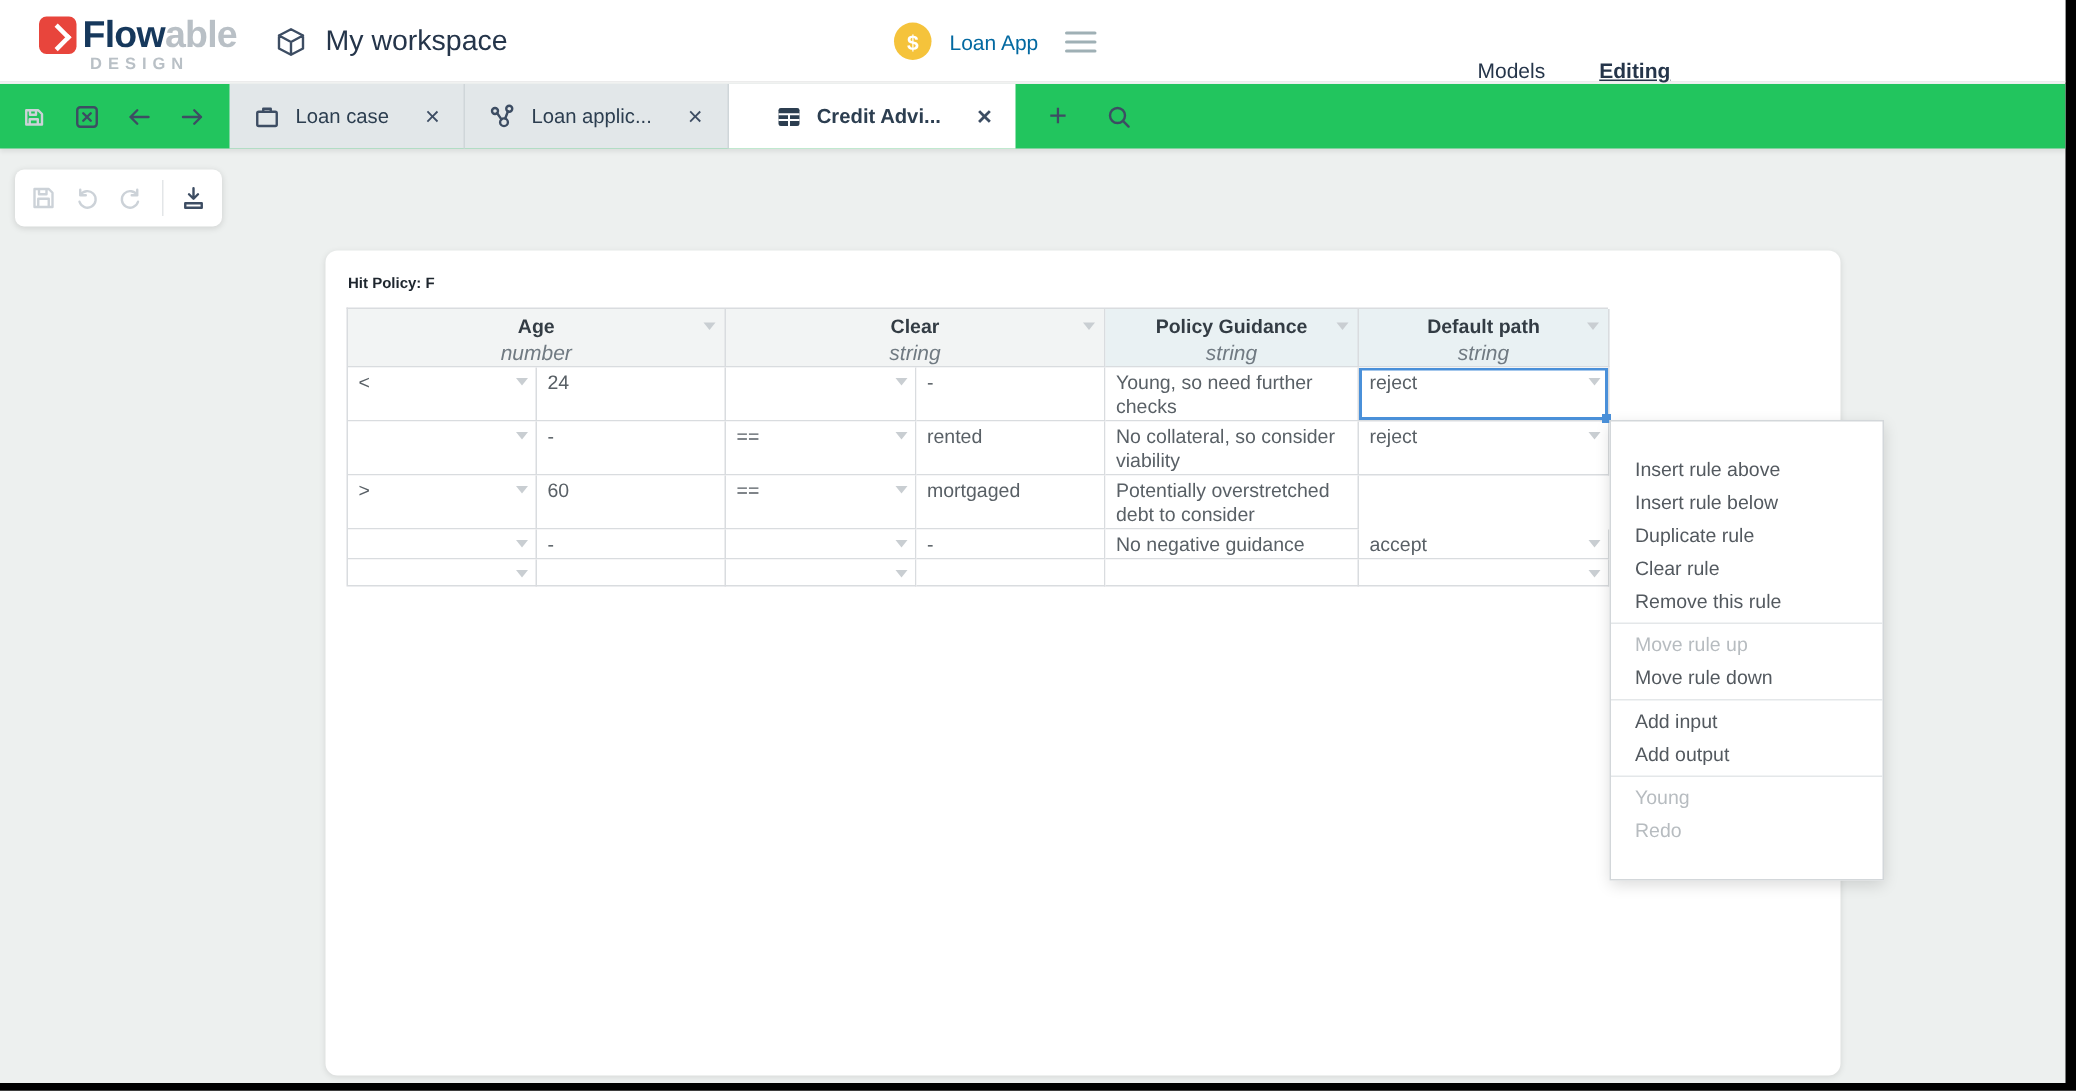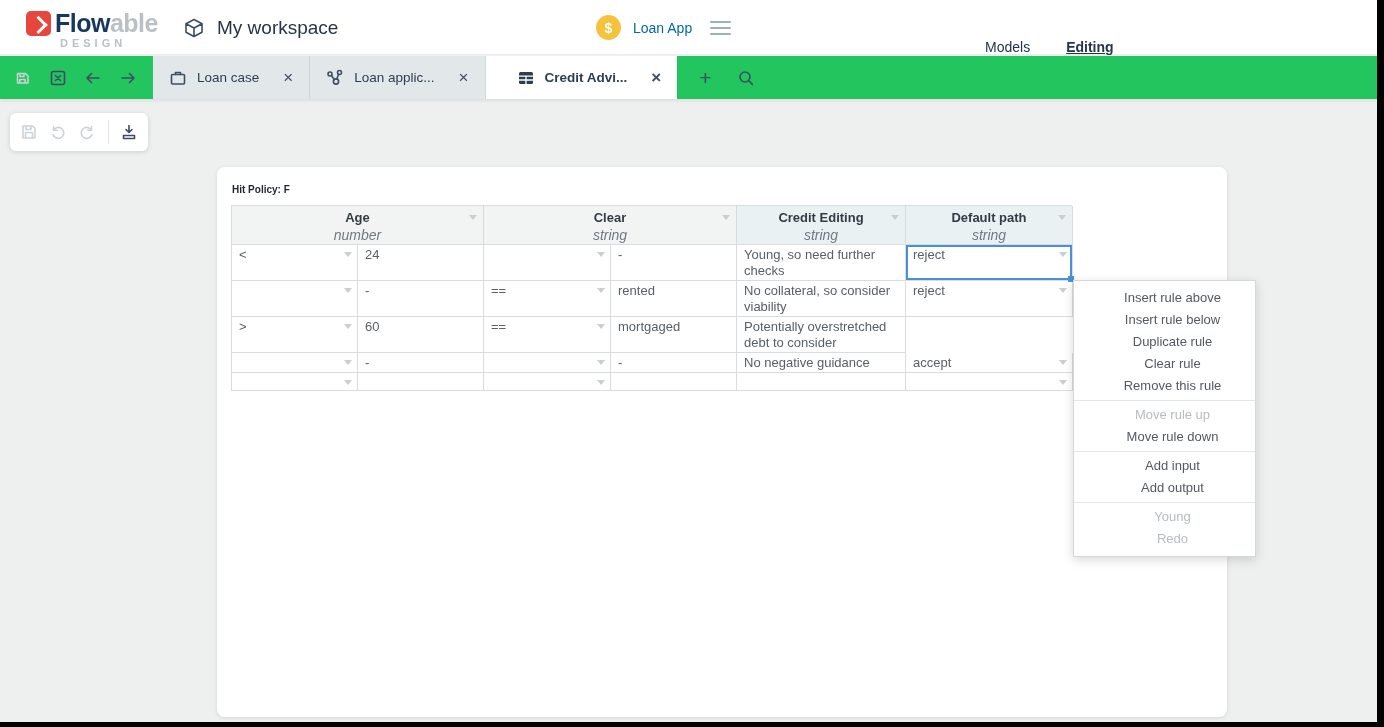--- a/index.html
+++ b/index.html
@@ -84,21 +84,21 @@
   .cell { position:relative; border-right:1px solid #d9dcdf; border-bottom:1px solid #d9dcdf;
           padding:2px 7px; line-height:16px; overflow:hidden; background:#fff; }
   .cell .tri { right:5px; top:7px; }
   .cell.selected { box-shadow:inset 0 0 0 2px #4a90d9; z-index:2; overflow:visible; }
   .cell.selected:after { content:""; position:absolute; right:-2px; bottom:-2px;
           width:6px; height:6px; background:#4a90d9; }
 
   
   .menu { position:absolute; left:1073px; top:280px; width:183px; background:#fff;
           border:1px solid #d3d7da; box-shadow:0 3px 10px rgba(0,0,0,0.15);
-          padding:6px 0; z-index:30;text-align:center; }
+          padding:21px 0; z-index:30; }
   .menu-item { height:22px; line-height:22px; padding-left:16px; font-size:13px;
                color:#53595f; cursor:pointer; white-space:nowrap; }
   .menu-item.disabled { color:#b7bcc0; cursor:default; }
   .menu-divider { height:1px; background:#e4e7e9; margin:3px 0; }
 
   svg { display:block; }
   .ic { stroke:#3d4d63; fill:none; stroke-width:1.6; stroke-linecap:round; stroke-linejoin:round; }
   .ic.dis { stroke:#ccd2d8; }
 </style>
 </head>
@@ -239,21 +239,21 @@
           <div class="hname">Age</div>
           <div class="htype">number</div>
           <span class="tri"></span>
         </div>
         <div class="hcell">
           <div class="hname">Clear</div>
           <div class="htype">string</div>
           <span class="tri"></span>
         </div>
         <div class="hcell out">
-          <div class="hname">Credit Editing</div>
+          <div class="hname">Policy Guidance</div>
           <div class="htype">string</div>
           <span class="tri"></span>
         </div>
         <div class="hcell out">
           <div class="hname">Default path</div>
           <div class="htype">string</div>
           <span class="tri"></span>
         </div>
       </div>
       <div>

